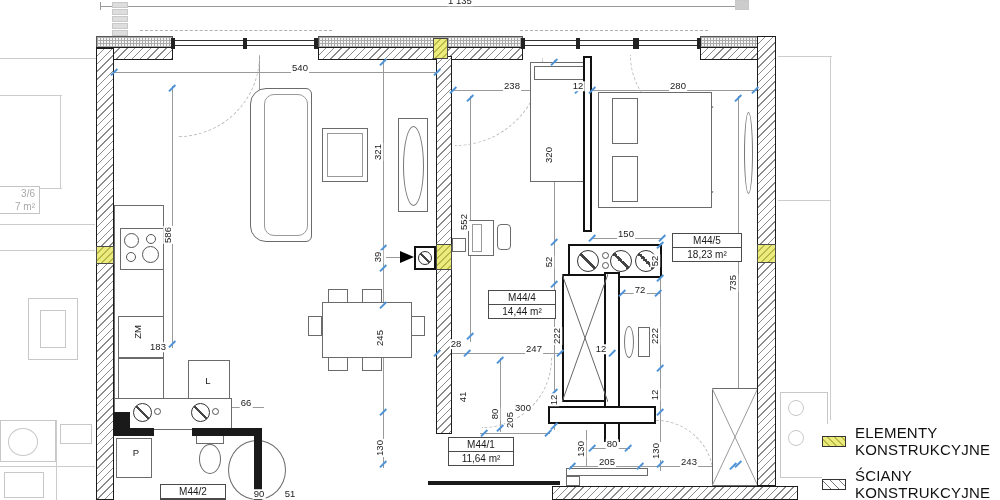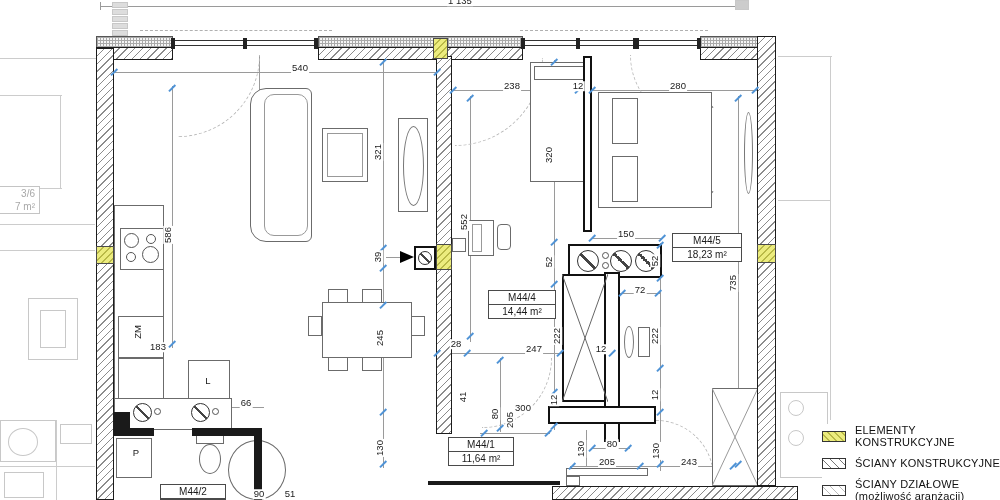--- a/index.html
+++ b/index.html
@@ -38,21 +38,21 @@
   .rarea{font-size:10px;line-height:13px;padding:0 2px}
   .nroom{position:absolute;border:1px solid #c4c4c4;background:#fff;text-align:right;color:#a8a8a8;z-index:3}
   .nroom div{font-size:10px;line-height:13px;padding:0 4px}
   #legend{position:absolute;left:822px;top:424px;width:178px;z-index:40;background:#fff}
   #legend .title{font-size:17px;margin-bottom:10px}
   .litem{display:flex;align-items:center;margin-bottom:9px}
   .sw{width:24px;height:11px;border:1px solid #333;margin-right:9px;flex:0 0 auto;box-sizing:border-box}
   .sw-yel{background:repeating-linear-gradient(45deg,#ecec7e 0 4px,#b9b947 4px 5px)}
   .sw-diag{background:repeating-linear-gradient(45deg,#ffffff 0 5px,#777 5px 6px)}
   .sw-light{background:repeating-linear-gradient(45deg,#ffffff 0 5px,#bbb 5px 6px)}
-  .litem span.lab{font-size:11px;letter-spacing:.2px;color:#111}
+  .litem span.lab{font-size:15px;letter-spacing:.2px;color:#111}
   .dash{position:absolute;height:0;border-top:1px dashed #b0b0b0;z-index:3}
 </style>
 </head>
 <body>
 
 <div id="plan">
 
   <div>
     <div class="nln" style="left:0;top:58px;width:96px;height:1px"></div>
     <div class="nln" style="left:0;top:95px;width:62px;height:1px"></div>

